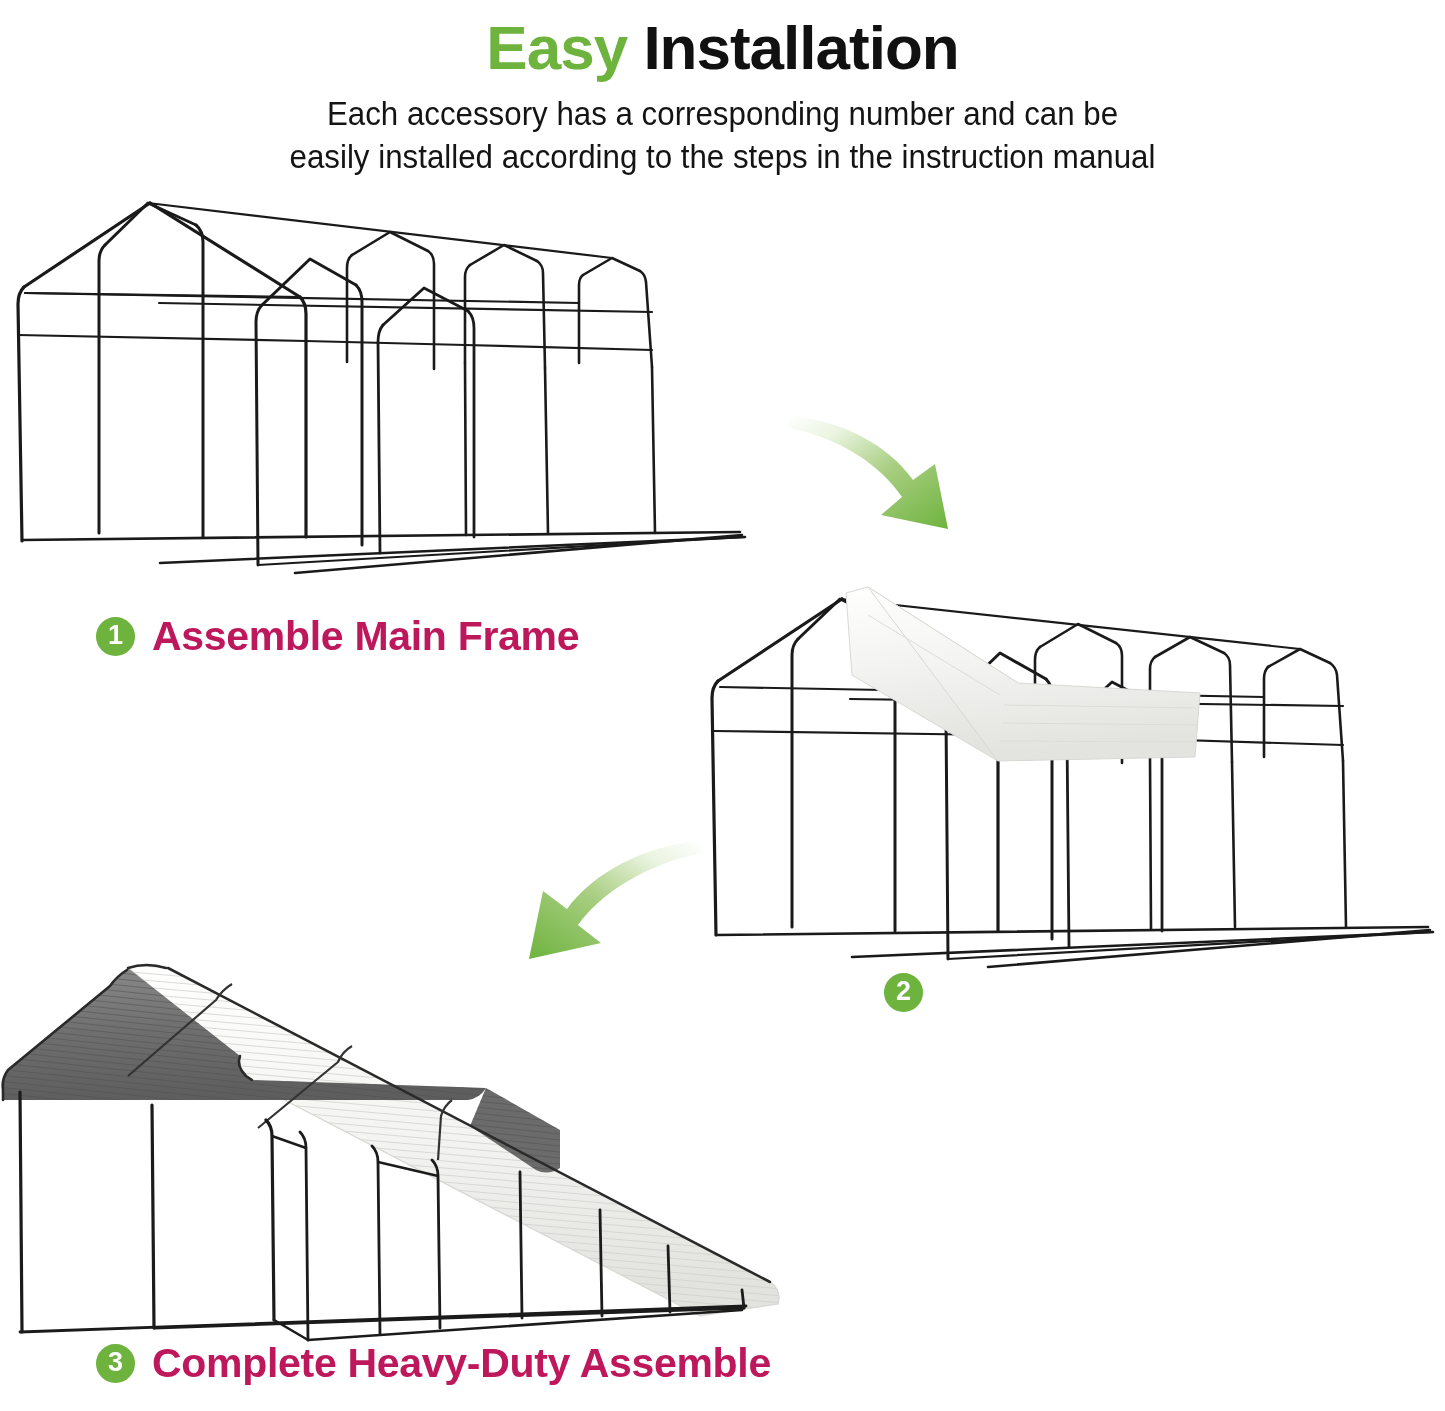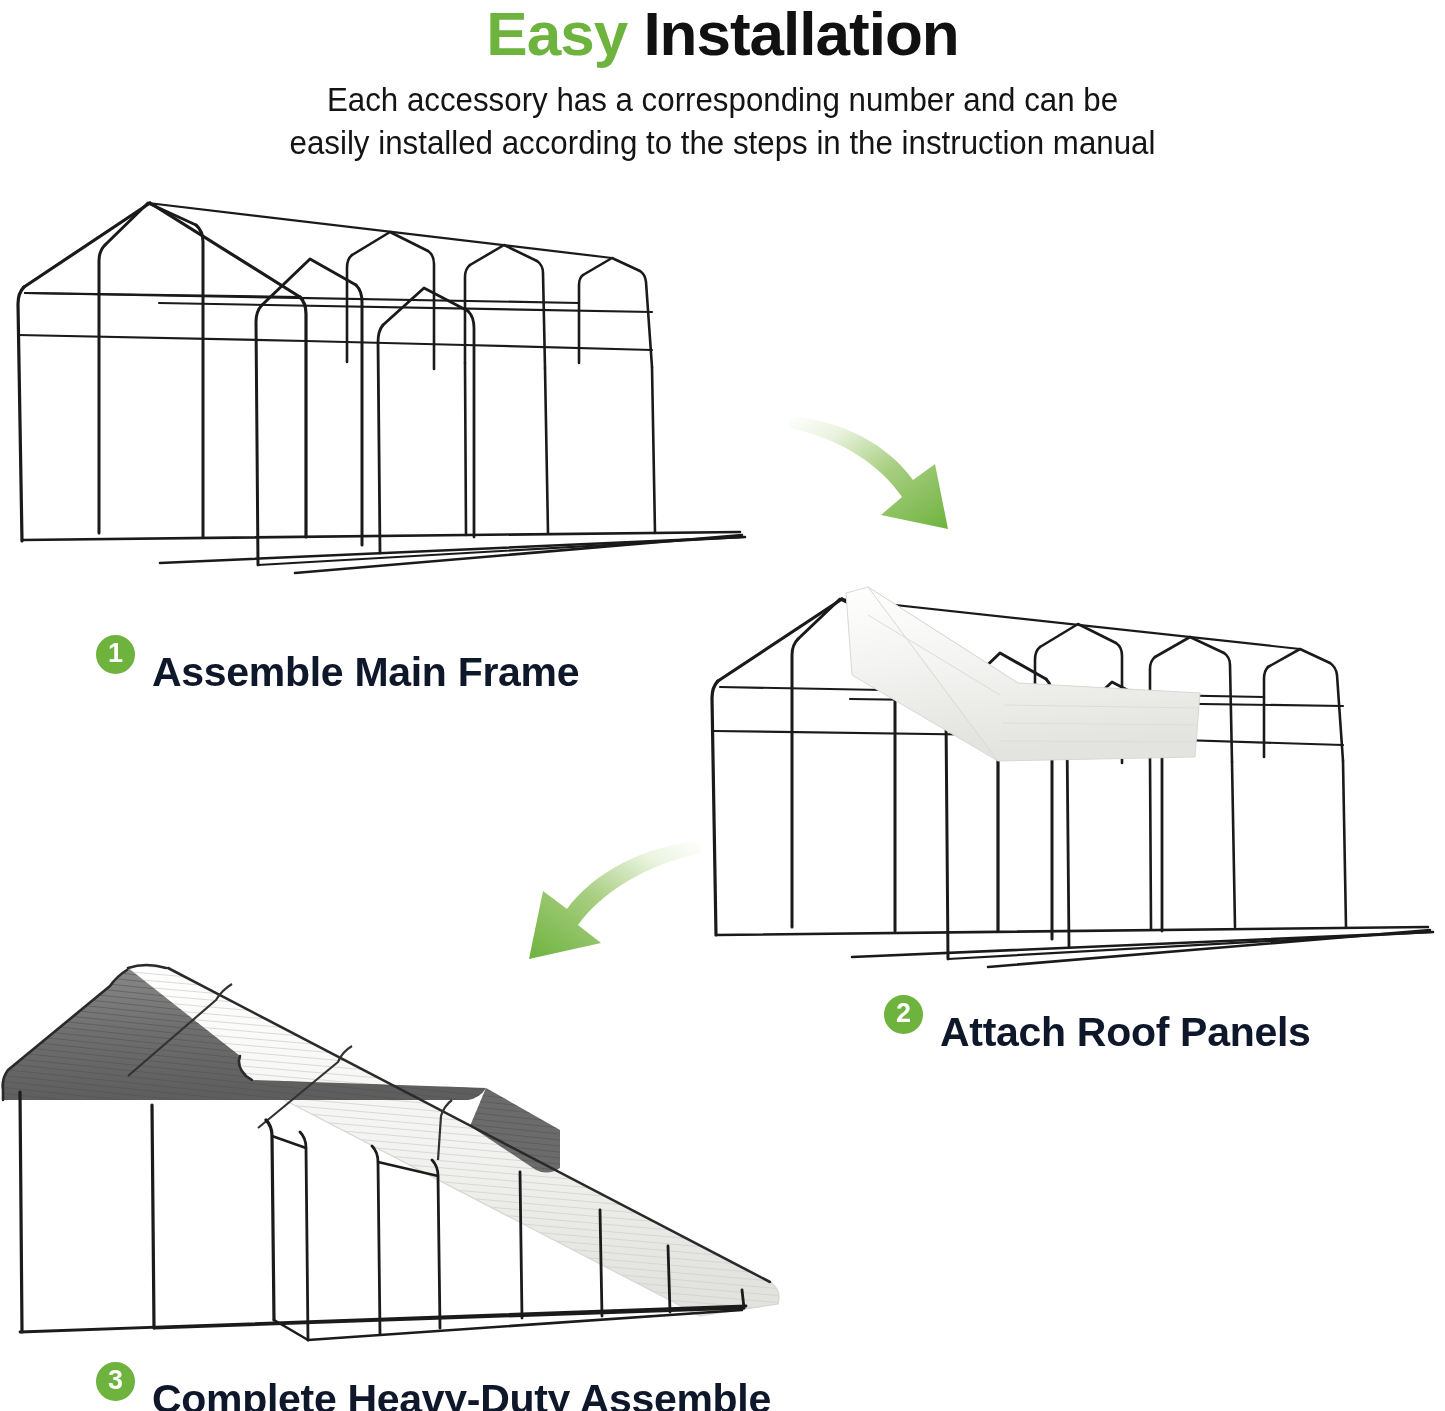--- a/index.html
+++ b/index.html
@@ -7,21 +7,21 @@
     width:1445px;height:1411px;position:relative;overflow:hidden;
     font-family:"Liberation Sans", sans-serif;
     -webkit-font-smoothing:antialiased;
   }
   .canvas{position:absolute;inset:0;background:#ffffff;}
 
   
   .header{position:absolute;left:0;top:0;width:1445px;text-align:center;}
   .title{
     font-size:62px;line-height:64px;font-weight:700;letter-spacing:-1px;
-    margin:0;padding-top:2px;white-space:nowrap;
+    margin:0;padding-top:16px;white-space:nowrap;
     font-family:"Liberation Sans", sans-serif;
   }
   .title .accent{color:#6EB33E;}
   .title .plain{color:#111111;}
   .subtitle{
     margin:12px 0 0 0;color:#141414;
     font-size:34px;line-height:43px;font-weight:400;
     transform:scaleX(.92);transform-origin:50% 50%;
   }
   .subtitle div{white-space:nowrap;}
@@ -31,22 +31,22 @@
   .badge{
     width:39px;height:39px;border-radius:50%;
     background:#6EB33E;color:#ffffff;
     display:flex;align-items:center;justify-content:center;
     font-size:27px;font-weight:700;line-height:1;
     flex:0 0 auto;box-sizing:border-box;
     border:2px solid #6EB33E;
   }
   .badge span{display:block;transform:translateY(-1px);}
   .step-text{
-    color:#0f172a;font-size:41px;line-height:46px;font-weight:600;
-    white-space:nowrap;letter-spacing:-.3px;margin-top:36px;
+    color:#be185d;font-size:41px;line-height:46px;font-weight:600;
+    white-space:nowrap;letter-spacing:-.3px;
   }
 
   #step1-label{left:96px;top:613px;}
   #step2-label{left:884px;top:973px;}
   #step3-label{left:96px;top:1340px;}
 
   
   .illus{position:absolute;}
   #illus-1{left:0px;top:185px;width:760px;height:390px;}
   #illus-2{left:700px;top:575px;width:745px;height:400px;}
@@ -275,21 +275,20 @@
         </linearGradient>
       </defs>
       <path d="M226 16 C170 20 118 48 92 84 L68 66 L54 134 L126 118 L103 100 C126 68 170 40 226 28 Z" fill="url(#agrad2)"></path>
     </svg>
   </div>
 
   <div class="step-label" id="step2-label">
     <div class="badge">
       <span>2</span>
     </div>
-    <div class="step-text">Attach Roof Panels</div>
   </div>
 
   <div class="illus" id="illus-3">
     <svg width="790" height="380" viewBox="0 0 790 380">
       <defs>
         <linearGradient id="graygrad" x1="0" y1="0" x2="0.15" y2="1">
           <stop offset="0%" stop-color="#8a8a8a"></stop>
           <stop offset="50%" stop-color="#6f6f6f"></stop>
           <stop offset="100%" stop-color="#5e5e5e"></stop>
         </linearGradient>

